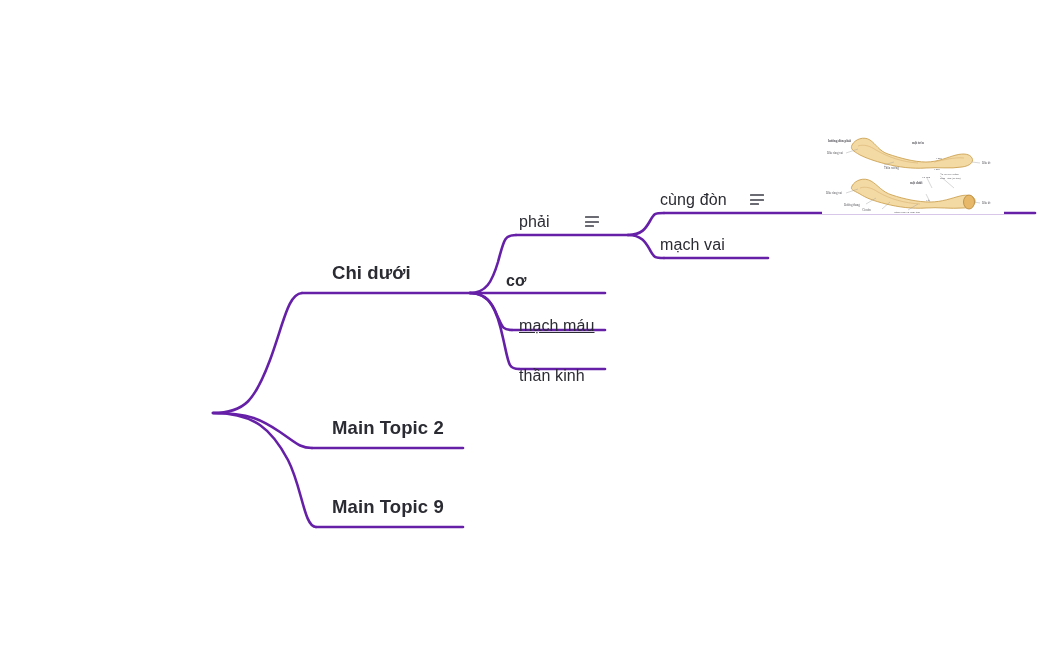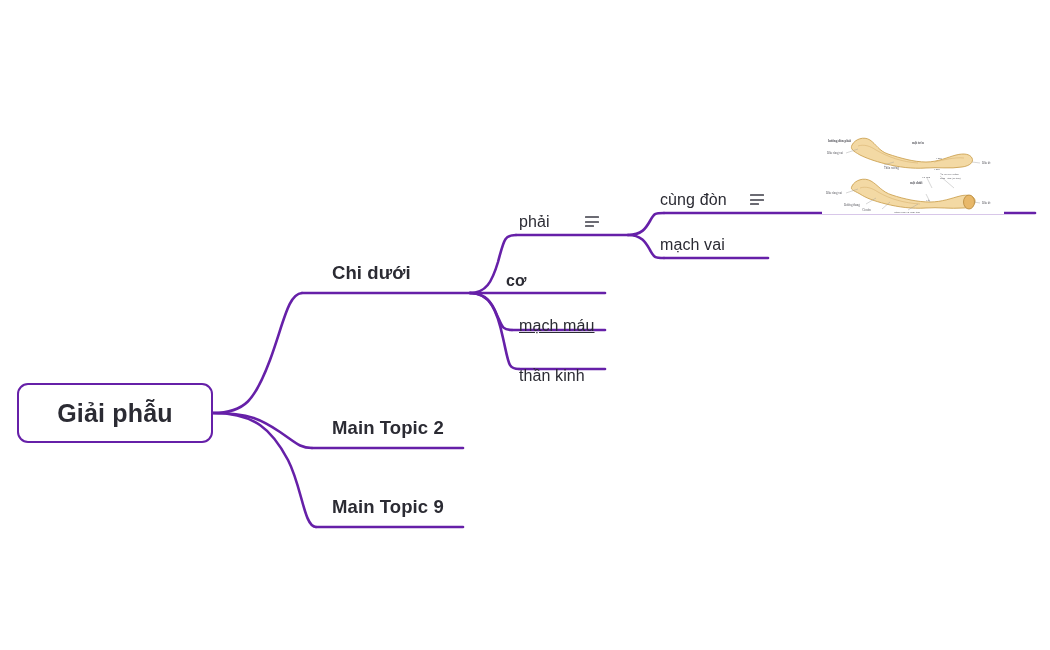--- a/index.html
+++ b/index.html
@@ -128,23 +128,20 @@
       <path d="M519 369 L 605 369"></path>
 
       <path d="M628 235 C 642 235, 646 228, 650 221 C 654 214, 654 213, 664 213"></path>
       <path d="M664 213 L 1035 213"></path>
 
       <path d="M628 235 C 642 235, 646 243, 650 250 C 654 257, 654 258, 664 258"></path>
       <path d="M664 258 L 768 258"></path>
     </g>
   </svg>
 
-  <div class="root-node">
-    <span class="root-text">Giải phẫu</span>
-  </div>
 
   <div class="node-label main-topic" style="left:332px; top:264px;">
     <span>Chi dưới</span>
   </div>
 
   <div class="node-label main-topic" style="left:332px; top:419px;">
     <span>Main Topic 2</span>
   </div>
 
   <div class="node-label main-topic" style="left:332px; top:498px;">

